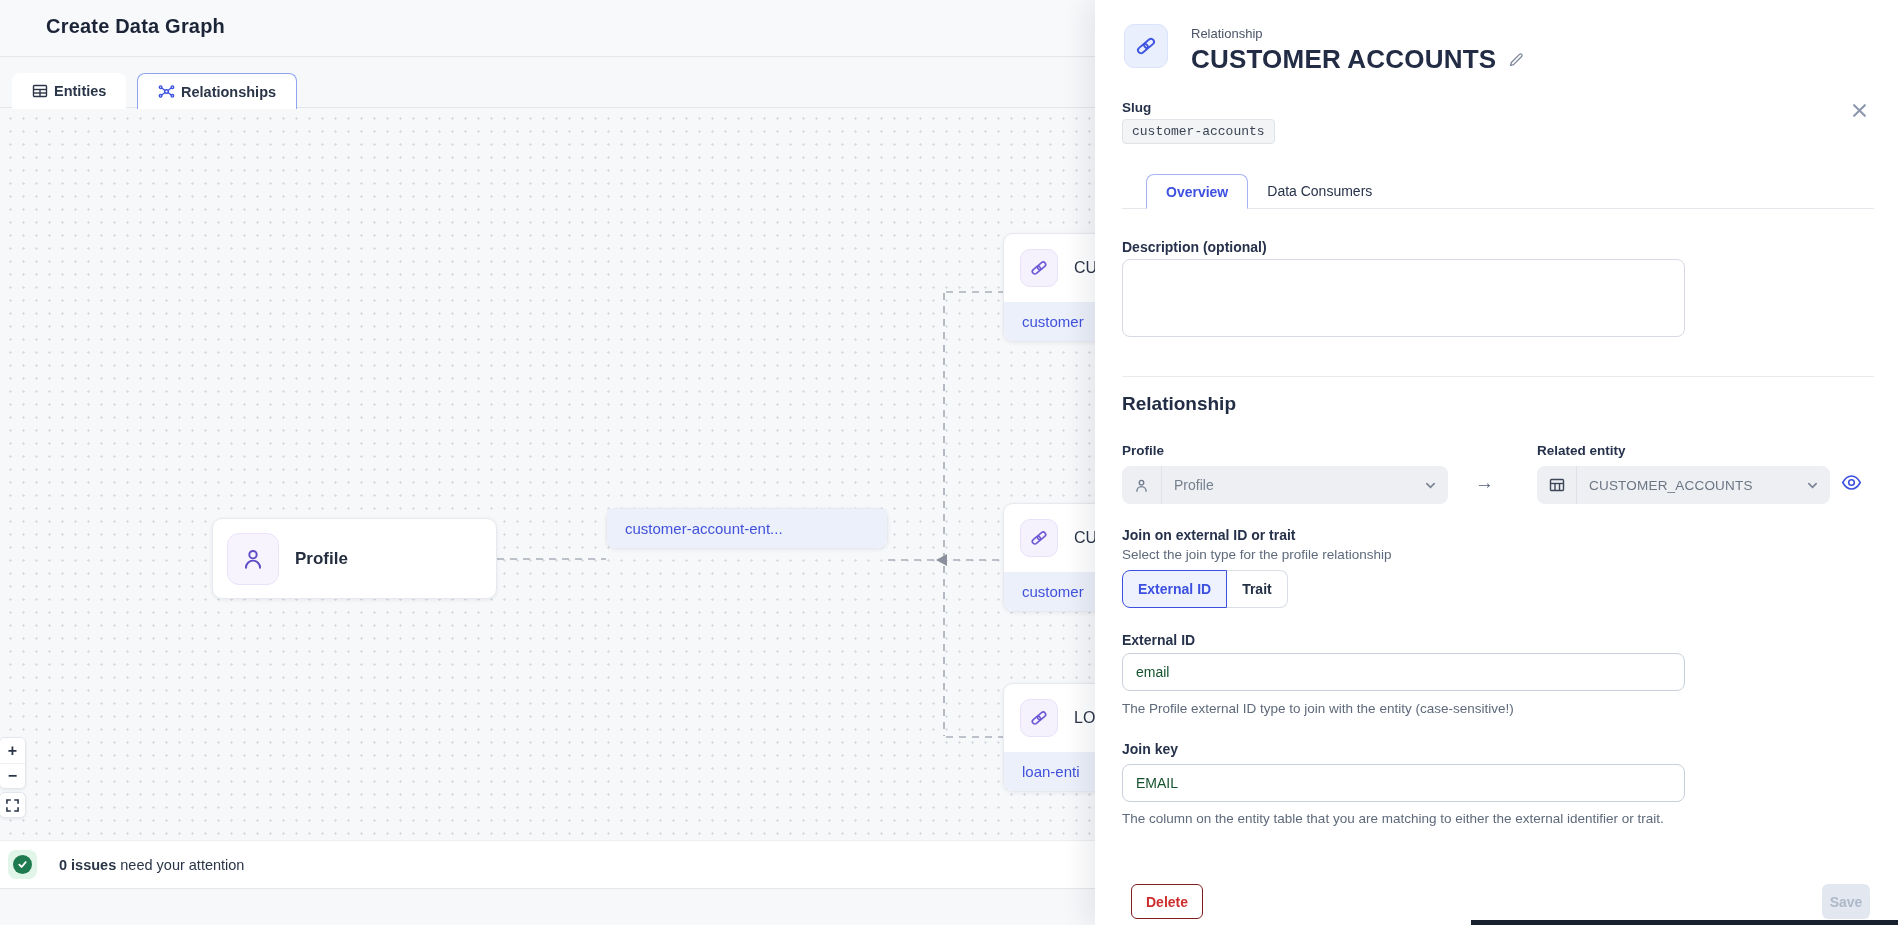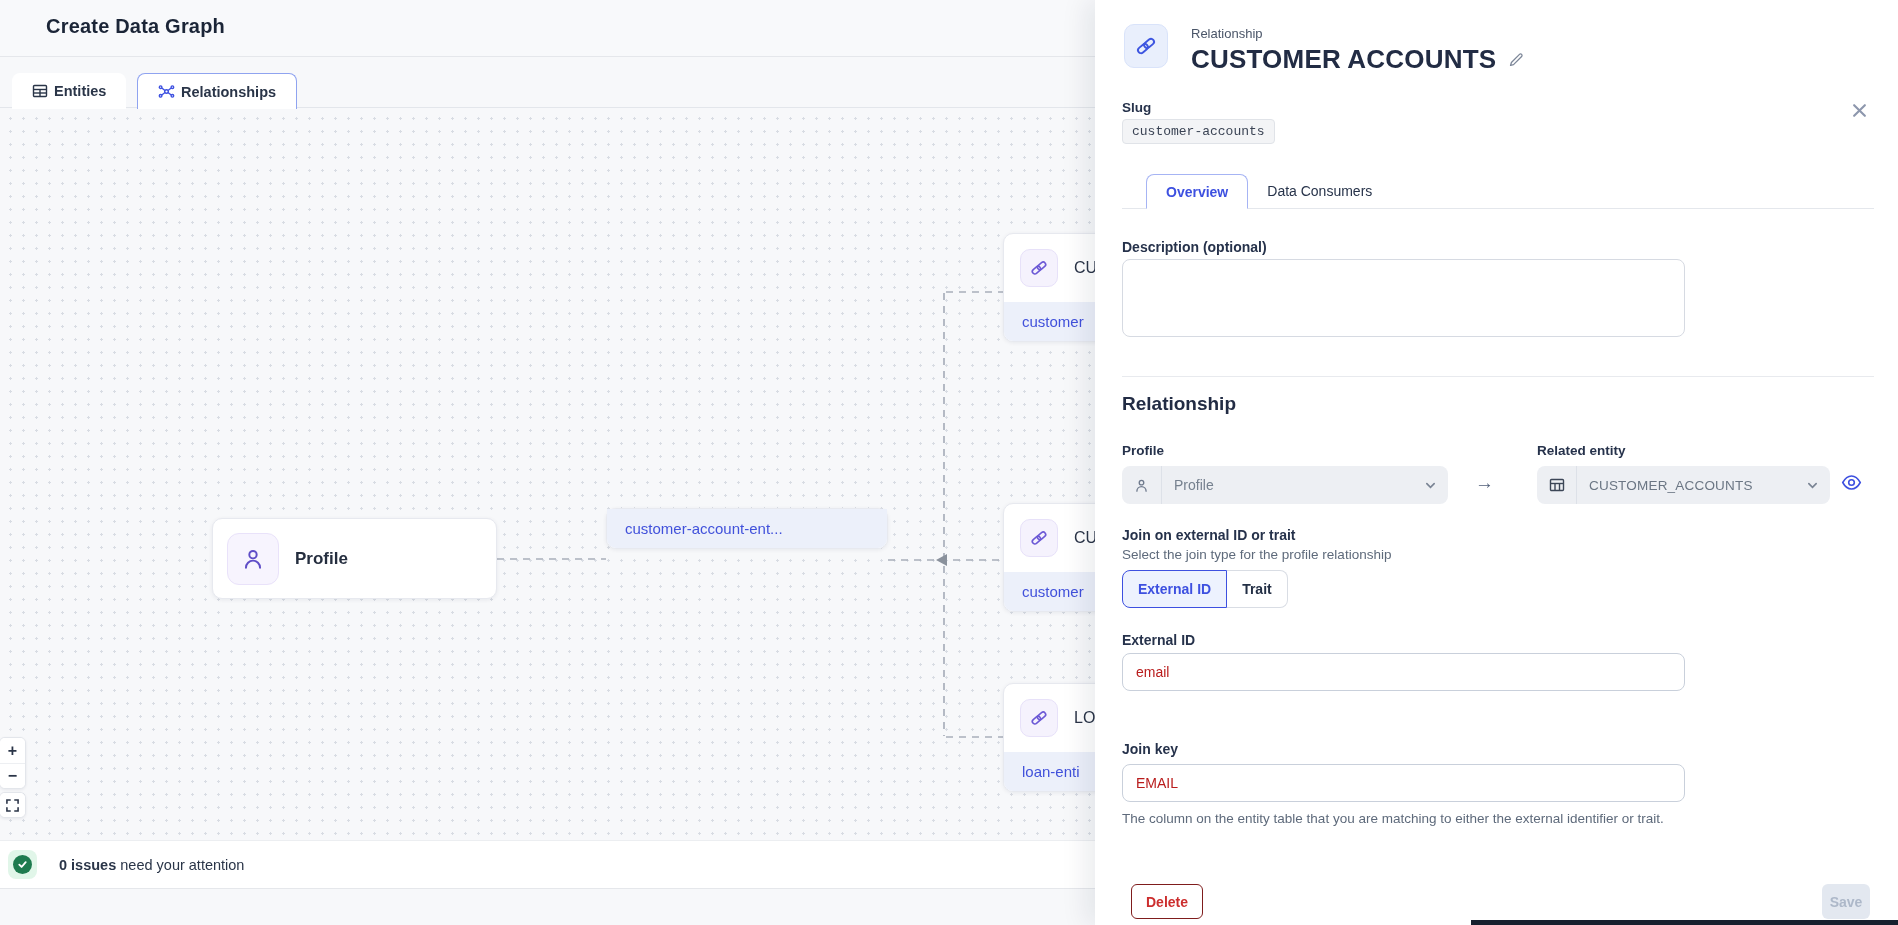--- a/index.html
+++ b/index.html
@@ -89,21 +89,21 @@
   .p-eye { left:746px; top:472px; cursor:pointer; display:flex; }
 
   .p-join-lbl { left:27px; top:527px; font-size:14px; }
   .p-join-help { left:27px; top:547px; font-size:13.5px; color:#5E6A7B; }
   .p-toggle { left:27px; top:570px; display:flex; height:38px; }
   .tog { display:flex; align-items:center; padding:0 15px; font-size:14px; font-weight:600; cursor:pointer; }
   .tog.active { background:#EDF2FE; border:1px solid #3D50E0; color:#3D50E0; border-radius:8px 0 0 8px; }
   .tog.idle { background:#fff; border:1px solid #D9DDE4; border-left:none; color:#232F45; border-radius:0 8px 8px 0; }
 
   .p-ext-lbl { left:27px; top:632px; font-size:14px; }
-  .p-input { height:38px; width:563px; border:1px solid #C9D0DB; border-radius:8px; padding:0 13px; font-size:14px; color:#b91c1c; font-family:"Liberation Sans",sans-serif; outline:none; background:#fff; }
+  .p-input { height:38px; width:563px; border:1px solid #C9D0DB; border-radius:8px; padding:0 13px; font-size:14px; color:#14532d; font-family:"Liberation Sans",sans-serif; outline:none; background:#fff; }
   .p-ext-input { left:27px; top:653px; }
   .helper { font-size:13.5px; color:#5E6A7B; line-height:1.35; }
   .p-ext-help { left:27px; top:700px; }
   .p-jk-lbl { left:27px; top:741px; font-size:14px; }
   .p-jk-input { left:27px; top:764px; }
   .p-jk-help { left:27px; top:810px; width:565px; }
 
   .p-delete { left:36px; top:884px; height:35px; padding:0 14px; background:#fff; border:1px solid #7f1d1d; border-radius:6px; color:#CC2E2E; font-size:14px; font-weight:600; cursor:pointer; font-family:"Liberation Sans",sans-serif; }
   .p-save { left:727px; top:884px; width:48px; height:35px; background:#E3E8F0; border:none; border-radius:6px; color:#ADB8C9; font-size:14px; font-weight:700; cursor:not-allowed; font-family:"Liberation Sans",sans-serif; }
   .p-darkbar { left:376px; top:920px; width:427px; height:5px; background:#16202E; }
@@ -331,20 +331,21 @@
 
     <div class="abs lbl p-join-lbl">Join on external ID or trait</div>
     <div class="abs p-join-help">Select the join type for the profile relationship</div>
     <div class="abs p-toggle">
       <div class="tog active">External ID</div>
       <div class="tog idle">Trait</div>
     </div>
 
     <div class="abs lbl p-ext-lbl">External ID</div>
     <input class="abs p-input p-ext-input" value="email" style="">
+    <div class="abs helper p-ext-help">The Profile external ID type to join with the entity (case-sensitive!)</div>
 
     <div class="abs lbl p-jk-lbl">Join key</div>
     <input class="abs p-input p-jk-input" value="EMAIL" style="">
     <div class="abs helper p-jk-help">The column on the entity table that you are matching to either the external identifier or trait.</div>
 
     <button class="abs p-delete">Delete</button>
     <button class="abs p-save" disabled="">Save</button>
     <div class="abs p-darkbar"></div>
   </div>
 

